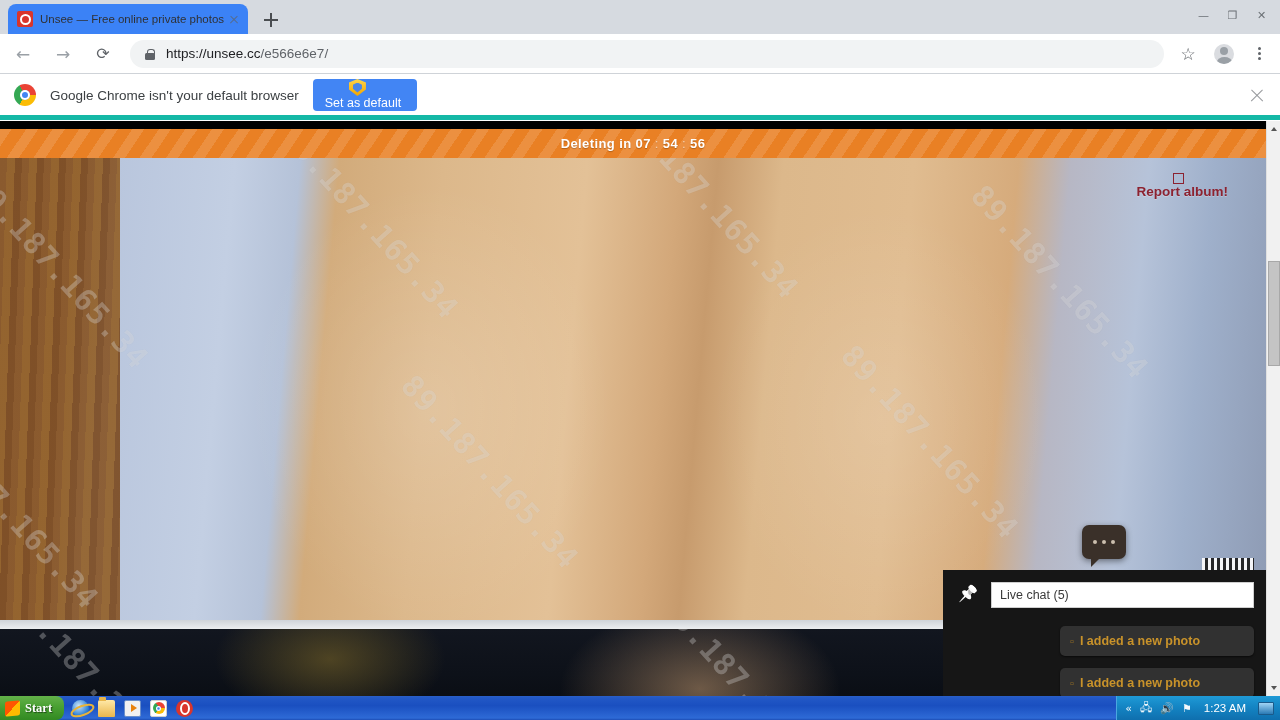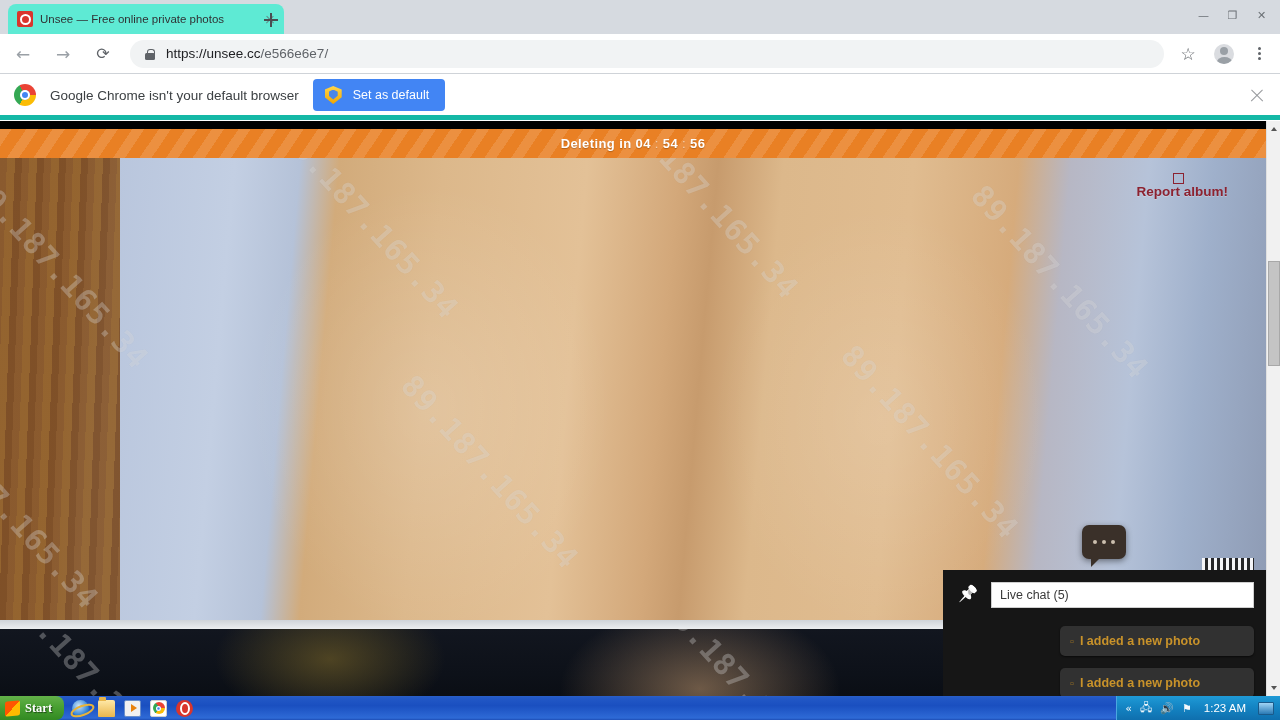--- a/index.html
+++ b/index.html
@@ -11,22 +11,22 @@
     background: #fff;
   }
   #root { position: relative; width: 1280px; height: 720px; }
 
   
   .tabstrip {
     position: absolute; left: 0; top: 0; width: 1280px; height: 34px;
     background: #d6dae0;
   }
   .tab {
-    position: absolute; left: 8px; top: 4px; width: 276px; height: 30px;
-    background: #5eead4;
+    position: absolute; left: 8px; top: 4px; width: 240px; height: 30px;
+    background: #3b82f6;
     border-radius: 8px 8px 0 0;
     display: flex; align-items: center; padding: 0 6px 0 9px;
     box-shadow: 0 0 0 0 rgba(0,0,0,0);
   }
   .tab-favicon {
     width: 16px; height: 16px; flex: 0 0 16px; border-radius: 2px;
     background: #d9352c;
     display: flex; align-items: center; justify-content: center;
     margin-right: 7px;
   }
@@ -112,20 +112,21 @@
   .chrome-logo { width:22px; height:22px; border-radius:50%; flex:0 0 22px;
     background: conic-gradient(from -30deg, #ea4335 0deg 120deg, #fbbc05 120deg 240deg, #34a853 240deg 360deg);
     position:relative; margin-right: 14px;}
   .chrome-logo::after { content:""; position:absolute; left:6px; top:6px; width:10px;height:10px;
     border-radius:50%; background:#4285f4; box-shadow: 0 0 0 2px #fff inset; }
   .infobar-text { font-size: 13.5px; color: #3c4043; }
   .setdefault {
     margin-left: 14px; height: 32px; background: #4285f4; color:#fff;
     border-radius: 4px; display:flex; align-items:center; padding: 0 16px 0 12px;
     font-size: 12.5px;
+    flex-direction: column;
   }
   .shield { width:17px; height:18px; margin-right:11px; flex:0 0 17px;
     background: linear-gradient(#ffd54a, #f1a500);
     clip-path: polygon(50% 0,100% 20%,100% 62%,50% 100%,0 62%,0 20%);
     position:relative; }
   .shield::after{ content:""; position:absolute; left:4px; top:3.5px; width:9px;height:10px;
     background:#4a86e8; clip-path: polygon(50% 0,100% 22%,100% 62%,50% 100%,0 62%,0 22%);}
   .infobar-close { margin-left:auto; width:18px;height:18px;position:relative; opacity:.65;}
   .infobar-close::before,.infobar-close::after{content:"";position:absolute;left:1px;top:8.5px;
     width:16px;height:1.4px;background:#5f6368;}
@@ -400,21 +401,21 @@
       <span>Set as default</span>
     </div>
     <div class="infobar-close"></div>
   </div>
 
   <div class="viewport">
     <div class="page-scroll">
 
       <div class="timer-bar">
         <span>Deleting in</span>&nbsp;
-        <span>04</span>
+        <span>07</span>
         <span class="sep">:</span>
         <span>54</span>
         <span class="sep">:</span>
         <span>56</span>
       </div>
 
       <div class="photo1">
         <div class="wood"></div>
         <div class="wm">
           <span style="left:-10px; top:10px;">89.187.165.34</span>

